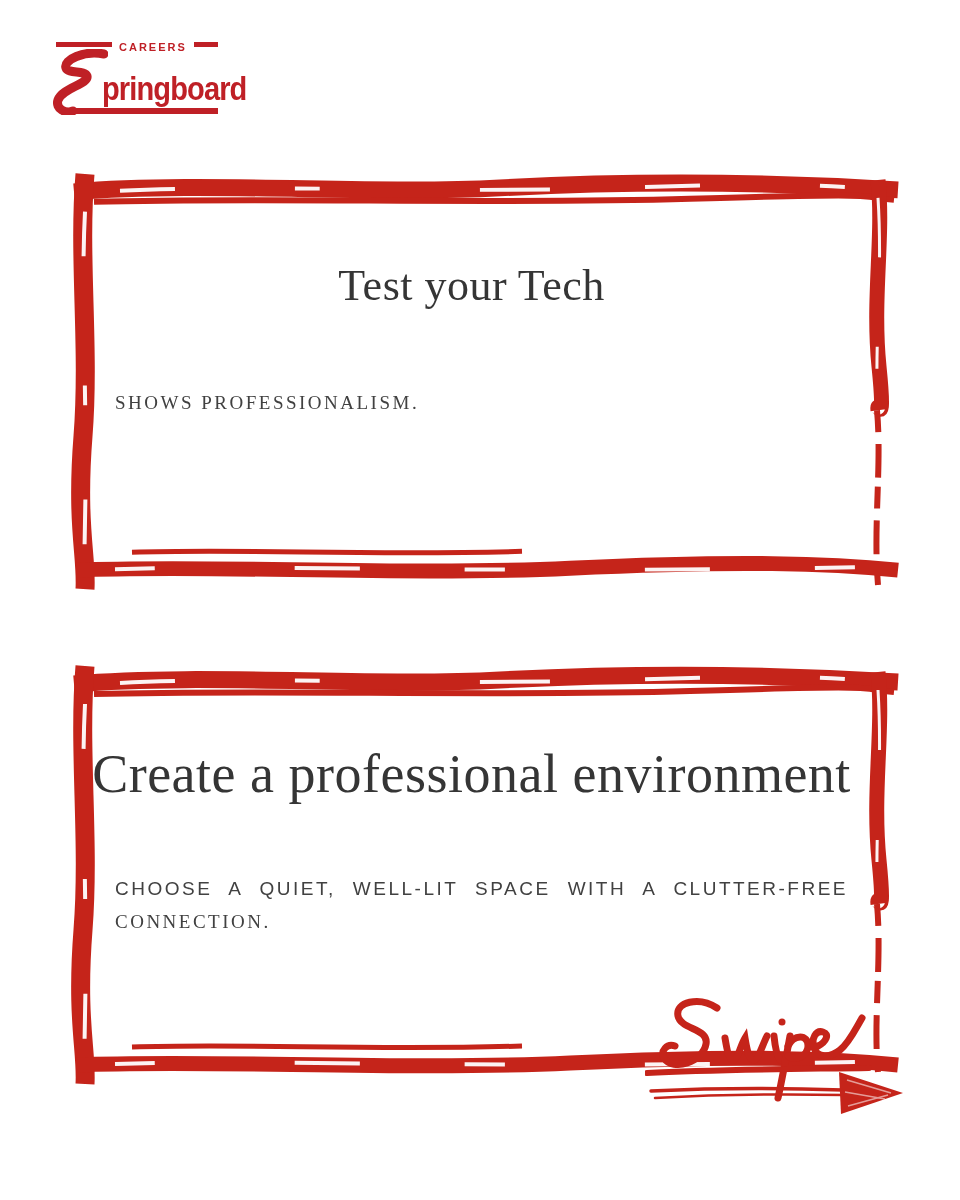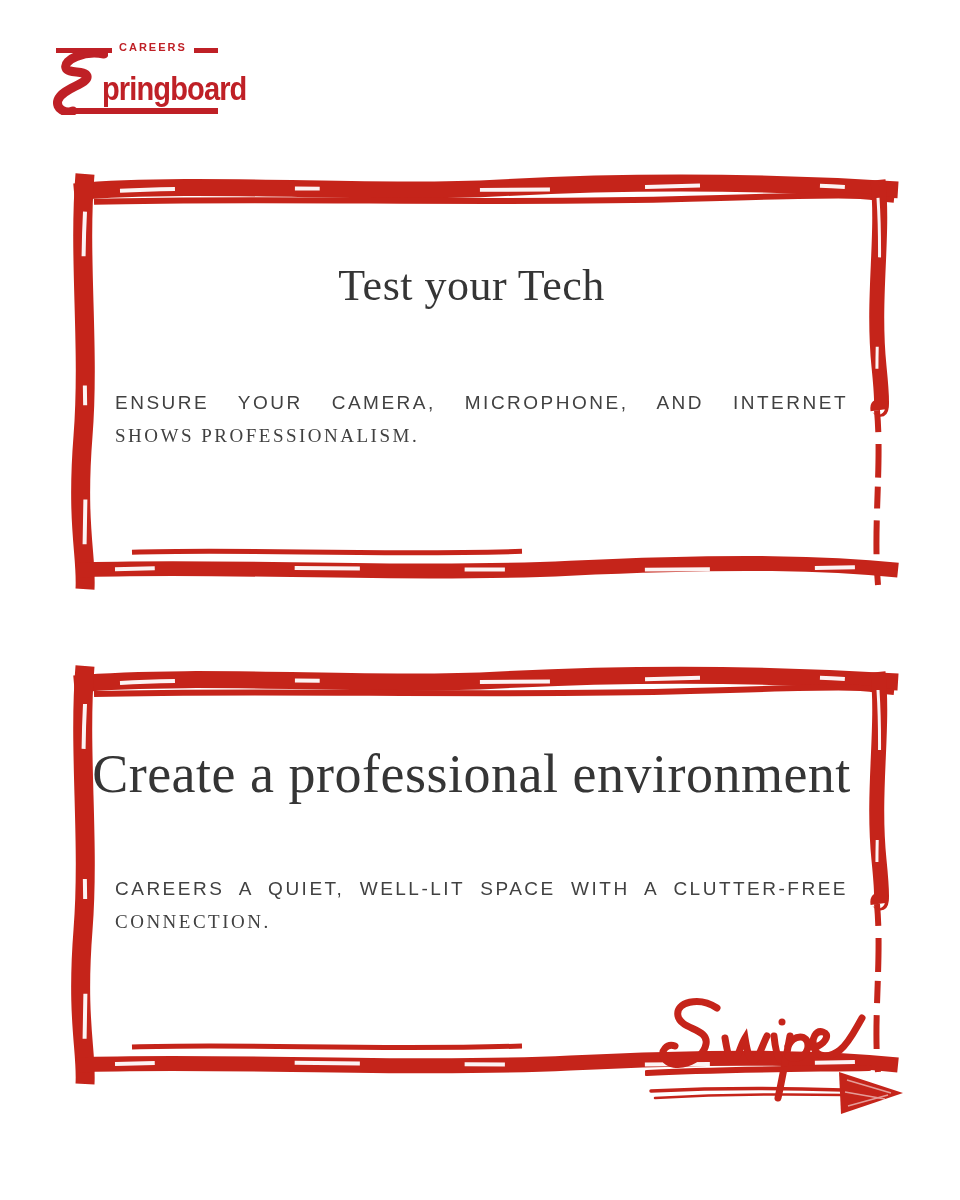--- a/index.html
+++ b/index.html
@@ -10,21 +10,21 @@
     overflow: hidden;
     font-family: "Liberation Sans", sans-serif;
   }
   .sr-only {
     position: absolute; width: 1px; height: 1px;
     overflow: hidden; clip: rect(0 0 0 0); white-space: nowrap;
   }
 
   
   .logo { position: absolute; left: 50px; top: 42px; width: 170px; }
-  .logo-top { display: flex; align-items: flex-end; gap: 7px; margin-left: 6px; }
+  .logo-top { display: flex; align-items: flex-start; gap: 7px; margin-left: 6px; }
   .logo-bar { height: 5px; background: #bf2026; }
   .logo-bar.l { width: 56px; }
   .logo-bar.r { width: 24px; }
   .careers {
     color: #bf2026; font-size: 11px; font-weight: bold;
     letter-spacing: 2px; line-height: 1;
   }
   .logo-main { display: flex; align-items: flex-end; margin-top: -8px; height: 62px; }
   .swoosh-wrap { width: 58px; height: 66px; margin-bottom: -8px; flex: 0 0 auto; }
   .springboard {
@@ -98,21 +98,20 @@
       </g>
       <g stroke="#ffffff" fill="none" opacity="0.95">
         <path d="M60 23 C 200 16, 380 26, 560 20 S 760 18, 820 21" stroke-width="4" stroke-dasharray="55 120 25 160 70 95"></path>
         <path d="M25 44 C 20 140, 29 240, 24 400" stroke-width="4" stroke-dasharray="45 130 20 95"></path>
         <path d="M818 30 C 823 110, 814 180, 818 236" stroke-width="3" stroke-dasharray="60 90 22 130"></path>
         <path d="M55 404 C 200 399, 420 409, 800 402" stroke-width="4" stroke-dasharray="40 140 65 105"></path>
       </g>
     </svg>
     <h2 class="card-title">Test your Tech</h2>
     <div class="card-body">
-      <div class="body-line">ENSURE YOUR CAMERA, MICROPHONE, AND INTERNET</div>
       <div class="body-line last">SHOWS PROFESSIONALISM.</div>
     </div>
   </section>
 
   <section class="card card-2">
     <svg class="frame" viewBox="0 0 840 430" preserveAspectRatio="none" aria-hidden="true">
       <g stroke="#c5241a" fill="none">
         <path d="M14 24 C 140 13, 310 27, 440 20 S 710 14, 838 22" stroke-width="17"></path>
         <path d="M34 34 C 210 29, 430 37, 630 31 S 795 28, 834 32" stroke-width="6"></path>
         <path d="M25 6 C 18 90, 30 180, 23 270 S 27 392, 25 424" stroke-width="19"></path>
@@ -123,21 +122,21 @@
       </g>
       <g stroke="#ffffff" fill="none" opacity="0.95">
         <path d="M60 23 C 200 16, 380 26, 560 20 S 760 18, 820 21" stroke-width="4" stroke-dasharray="55 120 25 160 70 95"></path>
         <path d="M25 44 C 20 140, 29 240, 24 400" stroke-width="4" stroke-dasharray="45 130 20 95"></path>
         <path d="M818 30 C 823 110, 814 180, 818 236" stroke-width="3" stroke-dasharray="60 90 22 130"></path>
         <path d="M55 404 C 200 399, 420 409, 800 402" stroke-width="4" stroke-dasharray="40 140 65 105"></path>
       </g>
     </svg>
     <h2 class="card-title">Create a professional environment</h2>
     <div class="card-body">
-      <div class="body-line">CAREERS A QUIET, WELL-LIT SPACE WITH A CLUTTER-FREE</div>
+      <div class="body-line">CHOOSE A QUIET, WELL-LIT SPACE WITH A CLUTTER-FREE</div>
       <div class="body-line last">CONNECTION.</div>
     </div>
   </section>
 
   <div class="swipe">
     <span class="sr-only">Swipe</span>
     <svg viewBox="0 0 268 130" aria-hidden="true">
       <g stroke="#c5241a" fill="none" stroke-linecap="round">
 
         <path d="M72 12 C 54 0 30 6 33 20 C 36 34 64 32 61 48 C 58 66 28 76 19 62 C 15 55 22 47 30 50" stroke-width="7"></path>

